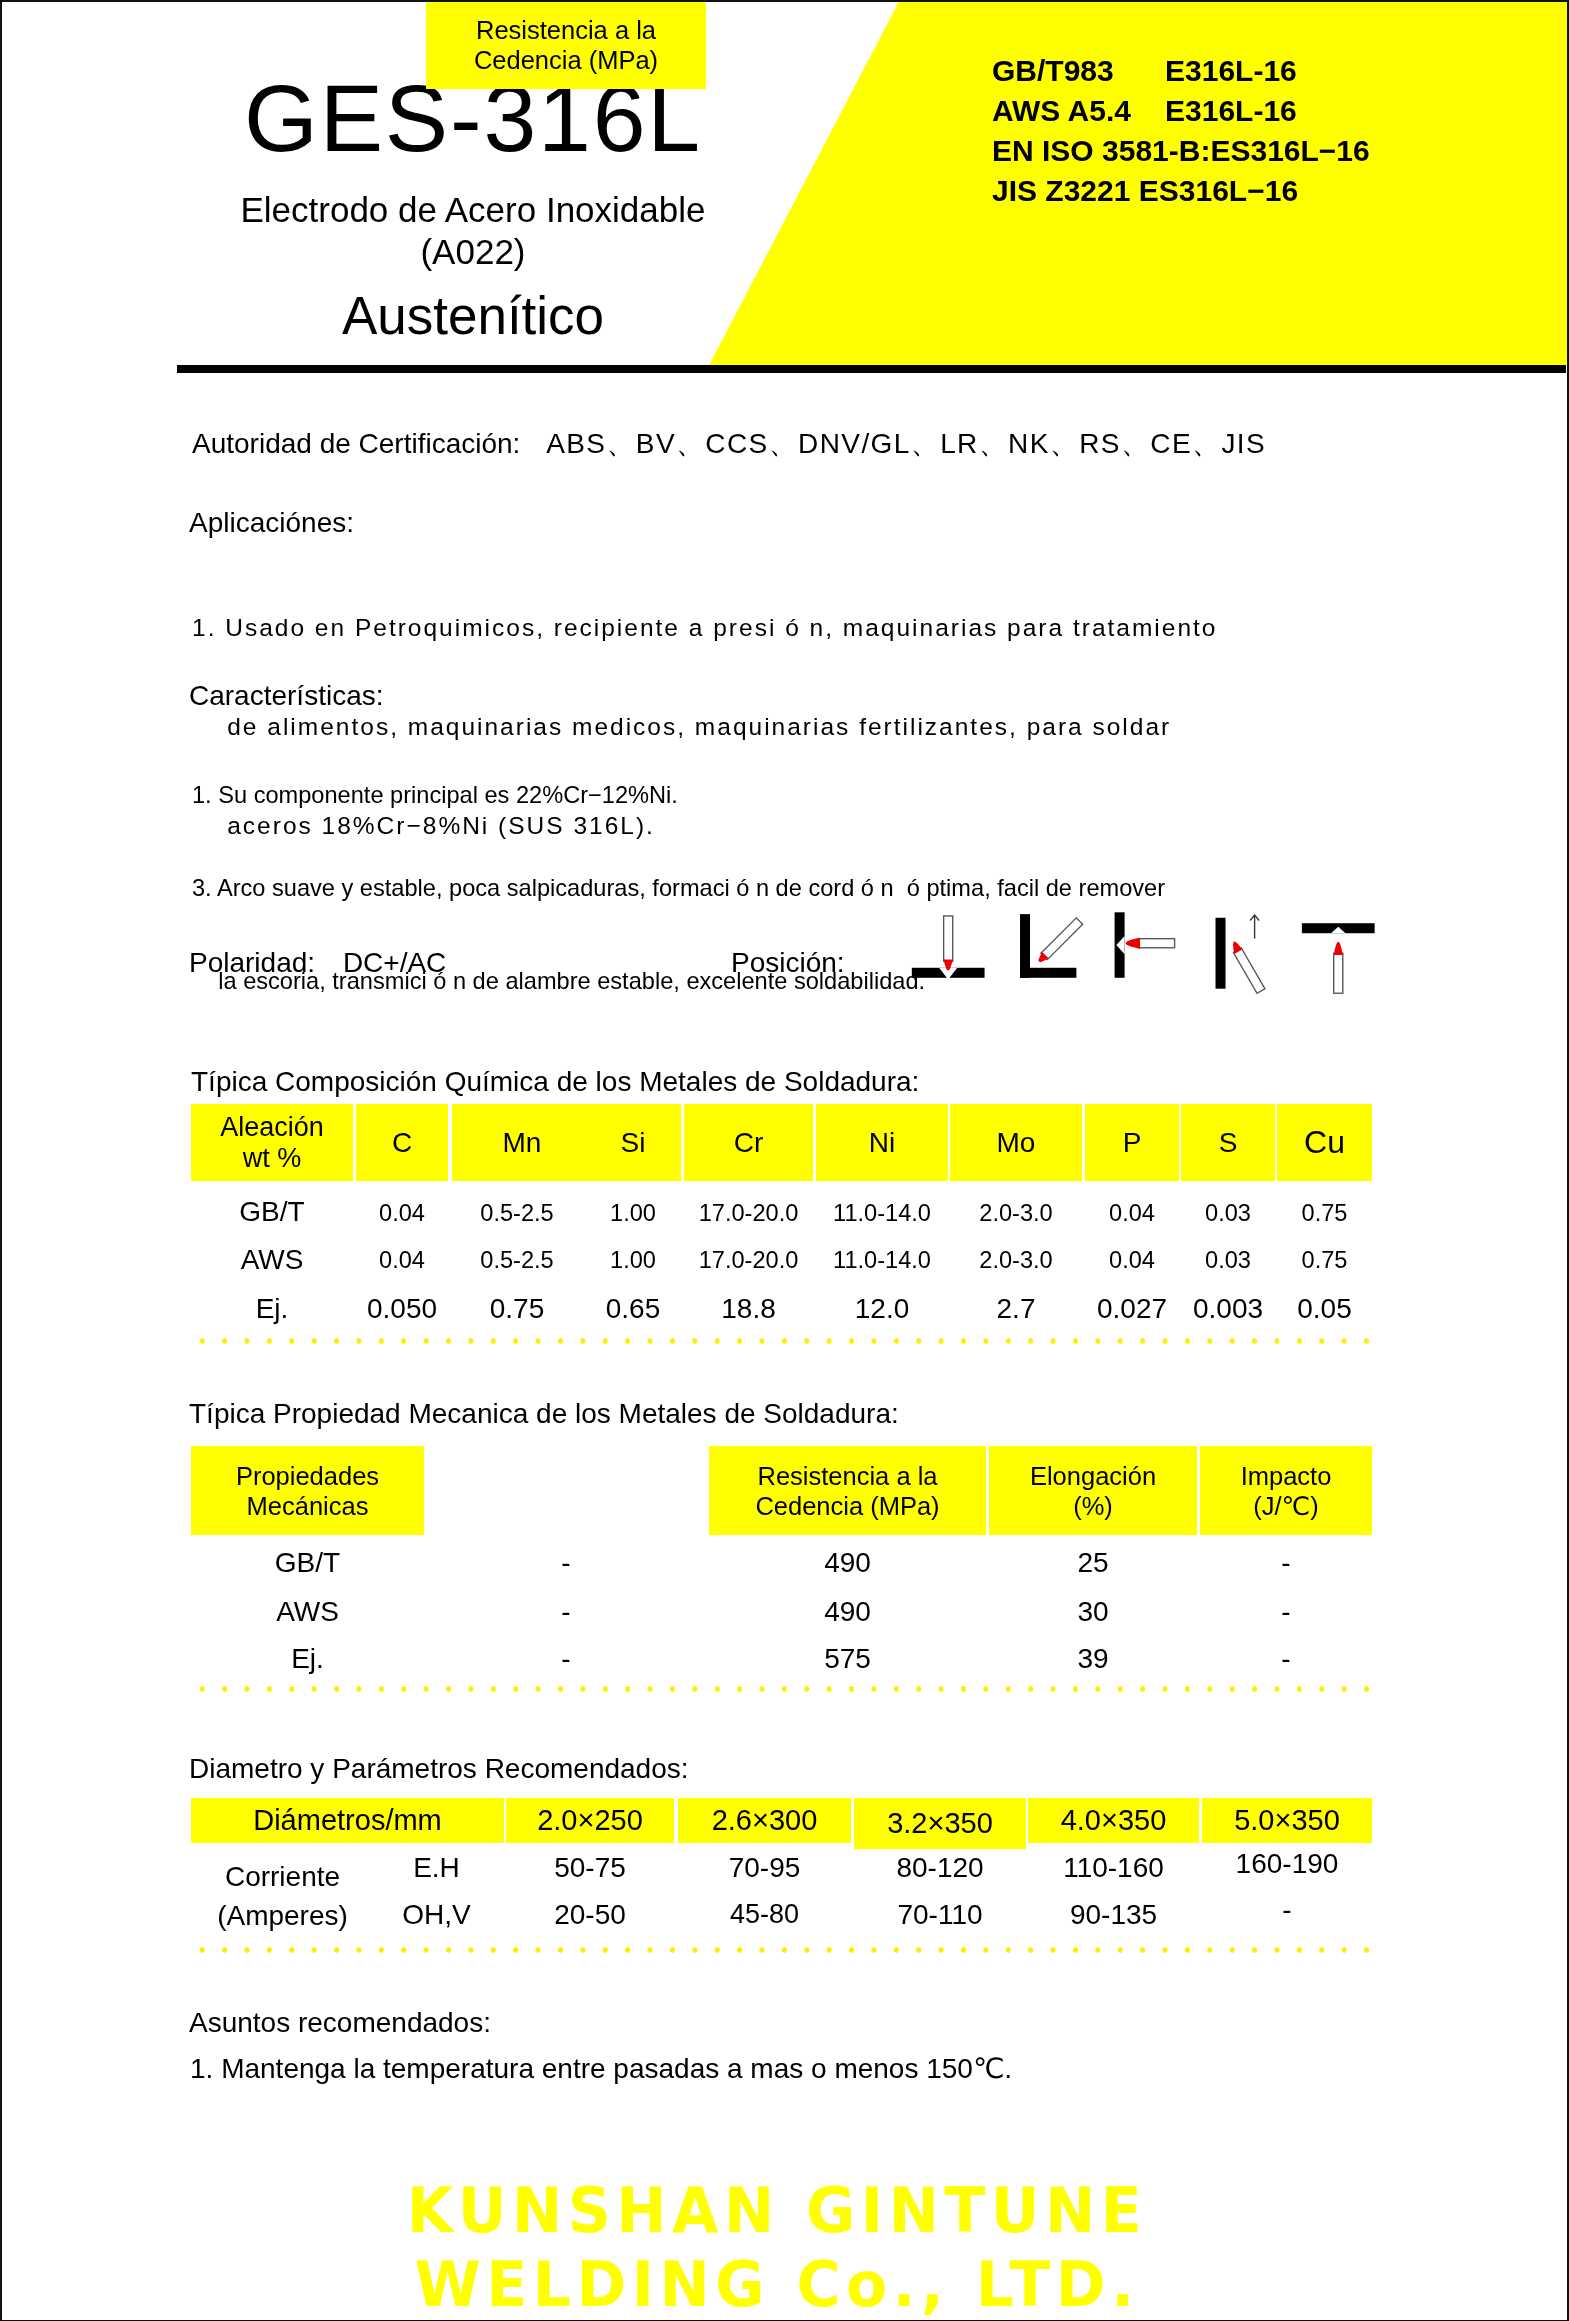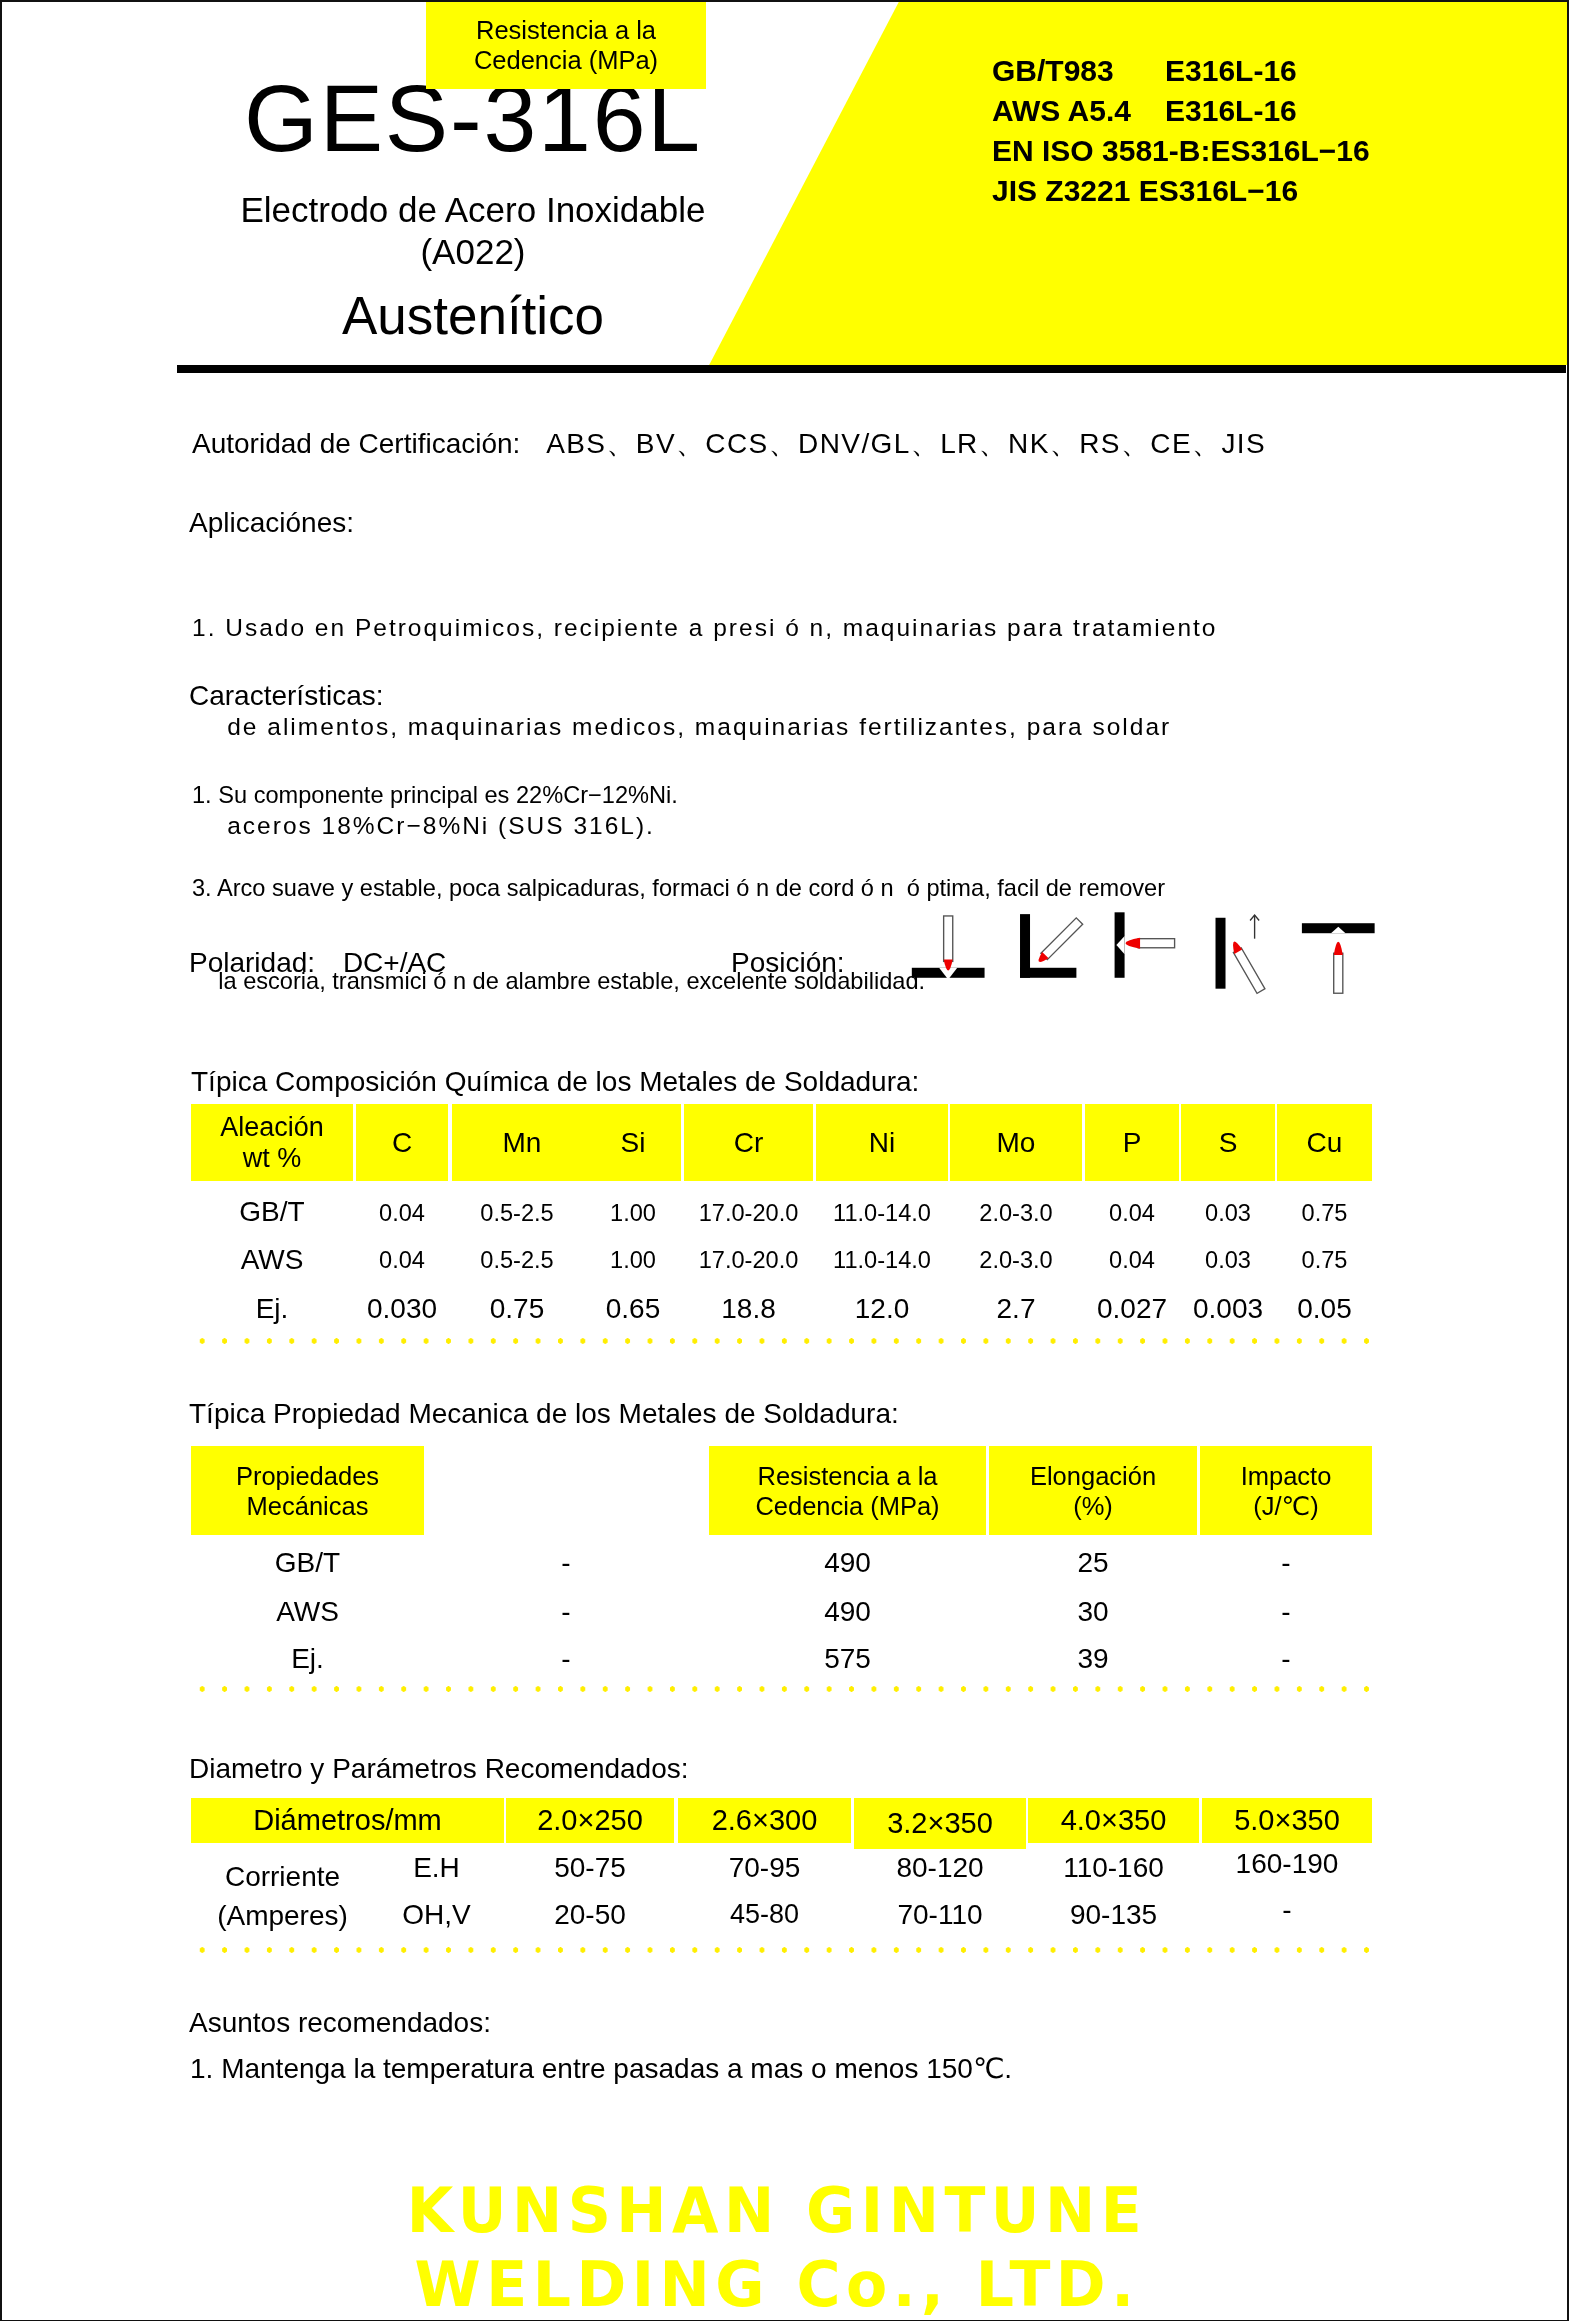--- a/index.html
+++ b/index.html
@@ -132,21 +132,21 @@
   <div>wt %</div>
 </div>
 <div class="tbl-head" style="left:356px;top:1104px;width:92px;height:77px;font-size:28px;">C</div>
 <div class="tbl-head" style="left:452px;top:1104px;width:133px;height:77px;font-size:28px;padding-left:7px;">Mn</div>
 <div class="tbl-head" style="left:585px;top:1104px;width:96px;height:77px;font-size:28px;">Si</div>
 <div class="tbl-head" style="left:684px;top:1104px;width:129px;height:77px;font-size:28px;">Cr</div>
 <div class="tbl-head" style="left:816px;top:1104px;width:132px;height:77px;font-size:28px;">Ni</div>
 <div class="tbl-head" style="left:950px;top:1104px;width:132px;height:77px;font-size:28px;">Mo</div>
 <div class="tbl-head" style="left:1085px;top:1104px;width:94px;height:77px;font-size:28px;">P</div>
 <div class="tbl-head" style="left:1181px;top:1104px;width:94px;height:77px;font-size:28px;">S</div>
-<div class="tbl-head" style="left:1277px;top:1104px;width:95px;height:77px;font-size:28px;">Cu</div>
+<div class="tbl-head" style="left:1277px;top:1104px;width:95px;height:77px;font-size:32px;">Cu</div>
 
 <div>
   <div class="cell" style="left:191px;top:1196px;width:162px;font-size:28px;">GB/T</div>
   <div class="cell" style="left:356px;top:1200px;width:92px;font-size:23.6px;">0.04</div>
   <div class="cell" style="left:452px;top:1200px;width:130px;font-size:23.6px;">0.5-2.5</div>
   <div class="cell" style="left:585px;top:1200px;width:96px;font-size:23.6px;">1.00</div>
   <div class="cell" style="left:684px;top:1200px;width:129px;font-size:23.6px;">17.0-20.0</div>
   <div class="cell" style="left:816px;top:1200px;width:132px;font-size:23.6px;">11.0-14.0</div>
   <div class="cell" style="left:950px;top:1200px;width:132px;font-size:23.6px;">2.0-3.0</div>
   <div class="cell" style="left:1085px;top:1200px;width:94px;font-size:23.6px;">0.04</div>
@@ -162,21 +162,21 @@
   <div class="cell" style="left:684px;top:1247px;width:129px;font-size:23.6px;">17.0-20.0</div>
   <div class="cell" style="left:816px;top:1247px;width:132px;font-size:23.6px;">11.0-14.0</div>
   <div class="cell" style="left:950px;top:1247px;width:132px;font-size:23.6px;">2.0-3.0</div>
   <div class="cell" style="left:1085px;top:1247px;width:94px;font-size:23.6px;">0.04</div>
   <div class="cell" style="left:1181px;top:1247px;width:94px;font-size:23.6px;">0.03</div>
   <div class="cell" style="left:1277px;top:1247px;width:95px;font-size:23.6px;">0.75</div>
 </div>
 
 <div>
   <div class="cell" style="left:191px;top:1293px;width:162px;font-size:28px;">Ej.</div>
-  <div class="cell" style="left:356px;top:1293px;width:92px;font-size:28px;">0.030</div>
+  <div class="cell" style="left:356px;top:1293px;width:92px;font-size:28px;">0.050</div>
   <div class="cell" style="left:452px;top:1293px;width:130px;font-size:28px;">0.75</div>
   <div class="cell" style="left:585px;top:1293px;width:96px;font-size:28px;">0.65</div>
   <div class="cell" style="left:684px;top:1293px;width:129px;font-size:28px;">18.8</div>
   <div class="cell" style="left:816px;top:1293px;width:132px;font-size:28px;">12.0</div>
   <div class="cell" style="left:950px;top:1293px;width:132px;font-size:28px;">2.7</div>
   <div class="cell" style="left:1085px;top:1293px;width:94px;font-size:28px;">0.027</div>
   <div class="cell" style="left:1181px;top:1293px;width:94px;font-size:28px;">0.003</div>
   <div class="cell" style="left:1277px;top:1293px;width:95px;font-size:28px;">0.05</div>
 </div>
 <div class="dots" style="top:1338px;"></div>

